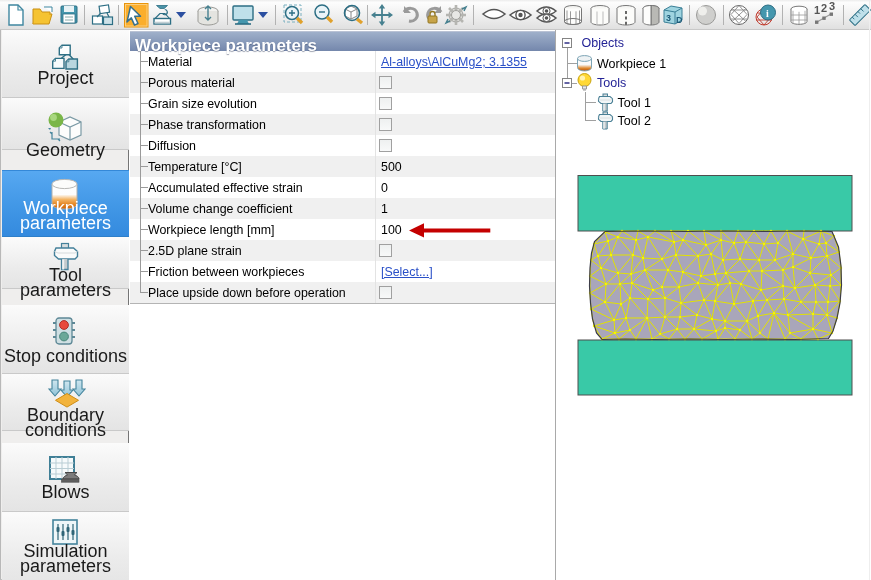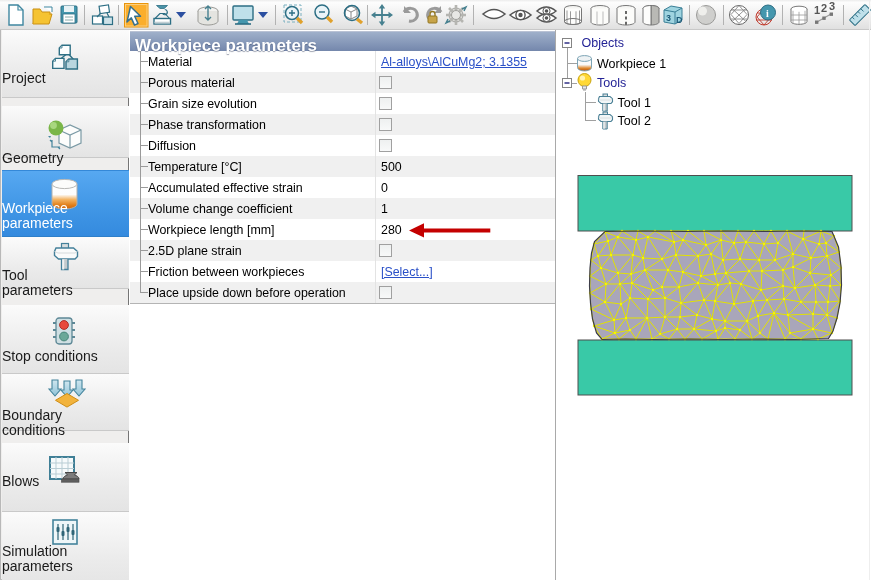--- a/index.html
+++ b/index.html
@@ -1,20 +1,20 @@
 <!DOCTYPE html>
 <html><head><meta charset="utf-8"><style>
 *{margin:0;padding:0;box-sizing:border-box}
 html,body{width:871px;height:580px;overflow:hidden;font-family:"Liberation Sans",sans-serif;background:#fff}
 .abs{position:absolute}
 #toolbar{position:absolute;left:0;top:0;width:871px;height:30px;background:linear-gradient(#ececec,#fdfdfd 8%,#ececec 65%,#e0e0e0);border-bottom:1px solid #c8c8c8}
 .sep{position:absolute;top:5px;width:1px;height:20px;background:#b2b2b2}
 #sidebar{position:absolute;left:0;top:30px;width:129px;height:550px;background:#efeeed;border-right:1px solid #757575;border-left:1px solid #b8b8b8;border-bottom:1px solid #c0c0c0}
 .sbtn{position:absolute;left:1px;width:127px;background:linear-gradient(180deg,#fbfbfb,#ebebeb 62%,#e4e4e4);border-bottom:1px solid #c9c9c9}
-.sbtn .lbl{position:absolute;width:100%;text-align:left;font-size:14px;color:#1a1a1a;line-height:15px}
+.sbtn .lbl{position:absolute;width:100%;text-align:center;font-size:18px;color:#1a1a1a;line-height:15px}
 .sbtn.sel{background:linear-gradient(180deg,#57a8f1,#4197e6 55%,#348ade);border-top:1px solid #3488d8;border-bottom:1px solid #2e7fc9}
 .sbtn.sel .lbl{color:#fff}
 #tablepanel{position:absolute;left:130px;top:30px;width:425px;height:550px;background:#fff}
 #thead{position:absolute;left:0;top:1px;width:425px;height:20px;background:linear-gradient(#9fb0ca,#7487ac);border-top:1px solid #b9c2d4}
 #thead span{position:absolute;left:5px;top:4px;font-size:17px;font-weight:bold;color:#fff;text-shadow:0 1px 1px rgba(40,50,80,.45)}
 .trow{position:absolute;left:0;width:425px;height:21px;font-size:12.4px;color:#000}
 .trow.alt{background:#f0f0f0}
 .trow .lab{position:absolute;left:18px;top:4px;white-space:nowrap}
 .trow .val{position:absolute;left:251px;top:4px;white-space:nowrap}
 .link{color:#2a50c8;text-decoration:underline}
@@ -179,21 +179,21 @@
         <g stroke="#2f7085" stroke-width="1.4" fill="#fff">
           <path d="M21 12.5l-5.5 4.5M24 12.5l4.5 5"></path>
           <path d="M17 3.2h8.2v9.5H14.3V6z" fill="#fdfefe"></path>
           <path d="M10.5 16.4h8.5v10H7.7v-7.2z" fill="#f6fbfc"></path>
           <path d="M23.8 17h8.6v10H21v-7.2z" fill="#b9d6df"></path>
         </g>
         <path d="M14.3 6l2.7-2.8V6zM7.7 19.2l2.8-2.8v2.8zM21 19.8l2.8-2.8v2.8z" fill="#dfecf0" stroke="#2f7085" stroke-width=".8"></path>
       </svg>
   <div class="lbl" style="top:41px">Project</div>
 </div>
-<div class="sbtn" style="top:76px;height:52px">
+<div class="sbtn" style="top:68px;height:52px">
   <svg class="abs" style="left:44px;top:14px" width="40" height="32">
         <path d="M13 10l11-5 11 5v13l-11 5-11-5z" fill="#fdfdfc" stroke="#7b9aa5" stroke-width="1.2"></path>
         <path d="M13 10l11 5 11-5M24 15v13" fill="none" stroke="#7b9aa5" stroke-width="1.2"></path>
         <circle cx="10" cy="8" r="7.5" fill="#7ab648"></circle>
         <circle cx="7.5" cy="5.5" r="3.4" fill="#a8d77e"></circle>
         <path d="M6 20v7h8M6 22l-2-2M12 27l2 2" fill="none" stroke="#44849c" stroke-width="1.2"></path>
         <path d="M4 18l-2-2 3 0z" fill="#44849c"></path>
       </svg>
   <div class="lbl" style="top:45px">Geometry</div>
 </div>
@@ -249,21 +249,21 @@
       </svg>
   <div class="lbl" style="top:34px">Boundary<br>conditions</div>
 </div>
 <div class="sbtn" style="top:413px;height:69px">
   <svg class="abs" style="left:47px;top:13px" width="34" height="30">
         <rect x="1" y="1" width="24" height="22" fill="#f6fafb" stroke="#3f7f96" stroke-width="2"></rect>
         <path d="M1 7h24M1 12.5h24M1 18h24M7 1v22M13 1v22M19 1v22" stroke="#b9cdd4" stroke-width="1"></path>
         <path d="M14 23c0-2 2.2-3.2 4.5-4.2l-2.5-2.3h12l-2.5 2.3c2.3 1 4.5 2.2 4.5 4.2z" fill="#7b7b7b" stroke="#474747"></path>
         <rect x="12.5" y="23" width="17.5" height="3.2" fill="#5f5f5f" stroke="#474747" stroke-width=".6"></rect>
       </svg>
-  <div class="lbl" style="top:31px">Blows</div>
+  <div class="lbl" style="top:42px">Blows</div>
 </div>
 <div class="sbtn" style="top:482px;height:76px;border-bottom:none">
   <svg class="abs" style="left:50px;top:7px" width="26" height="26">
         <rect x="1" y="1" width="24" height="24" fill="#eef6f8" stroke="#44849c" stroke-width="1.6"></rect>
         <g stroke="#2f6577" stroke-width="1.2">
           <path d="M6 5v16M11 5v16M16 5v16M21 5v16"></path>
         </g>
         <g fill="#2f6577">
           <rect x="4.5" y="8" width="3" height="5" rx="1"></rect>
           <rect x="9.5" y="12" width="3" height="5" rx="1"></rect>
@@ -314,21 +314,21 @@
       <span class="val">0</span>
     </div>
 <div class="trow alt" style="top:168px">
       <span class="tick" style="top:10px"></span>
       <span class="lab">Volume change coefficient</span>
       <span class="val">1</span>
     </div>
 <div class="trow" style="top:189px">
       <span class="tick" style="top:10px"></span>
       <span class="lab">Workpiece length [mm]</span>
-      <span class="val">280</span>
+      <span class="val">100</span>
     </div>
 <div class="trow alt" style="top:210px">
       <span class="tick" style="top:10px"></span>
       <span class="lab">2.5D plane strain</span>
       <span class="cbx"></span>
     </div>
 <div class="trow" style="top:231px">
       <span class="tick" style="top:10px"></span>
       <span class="lab">Friction between workpieces</span>
       <span class="val link">[Select...]</span>

